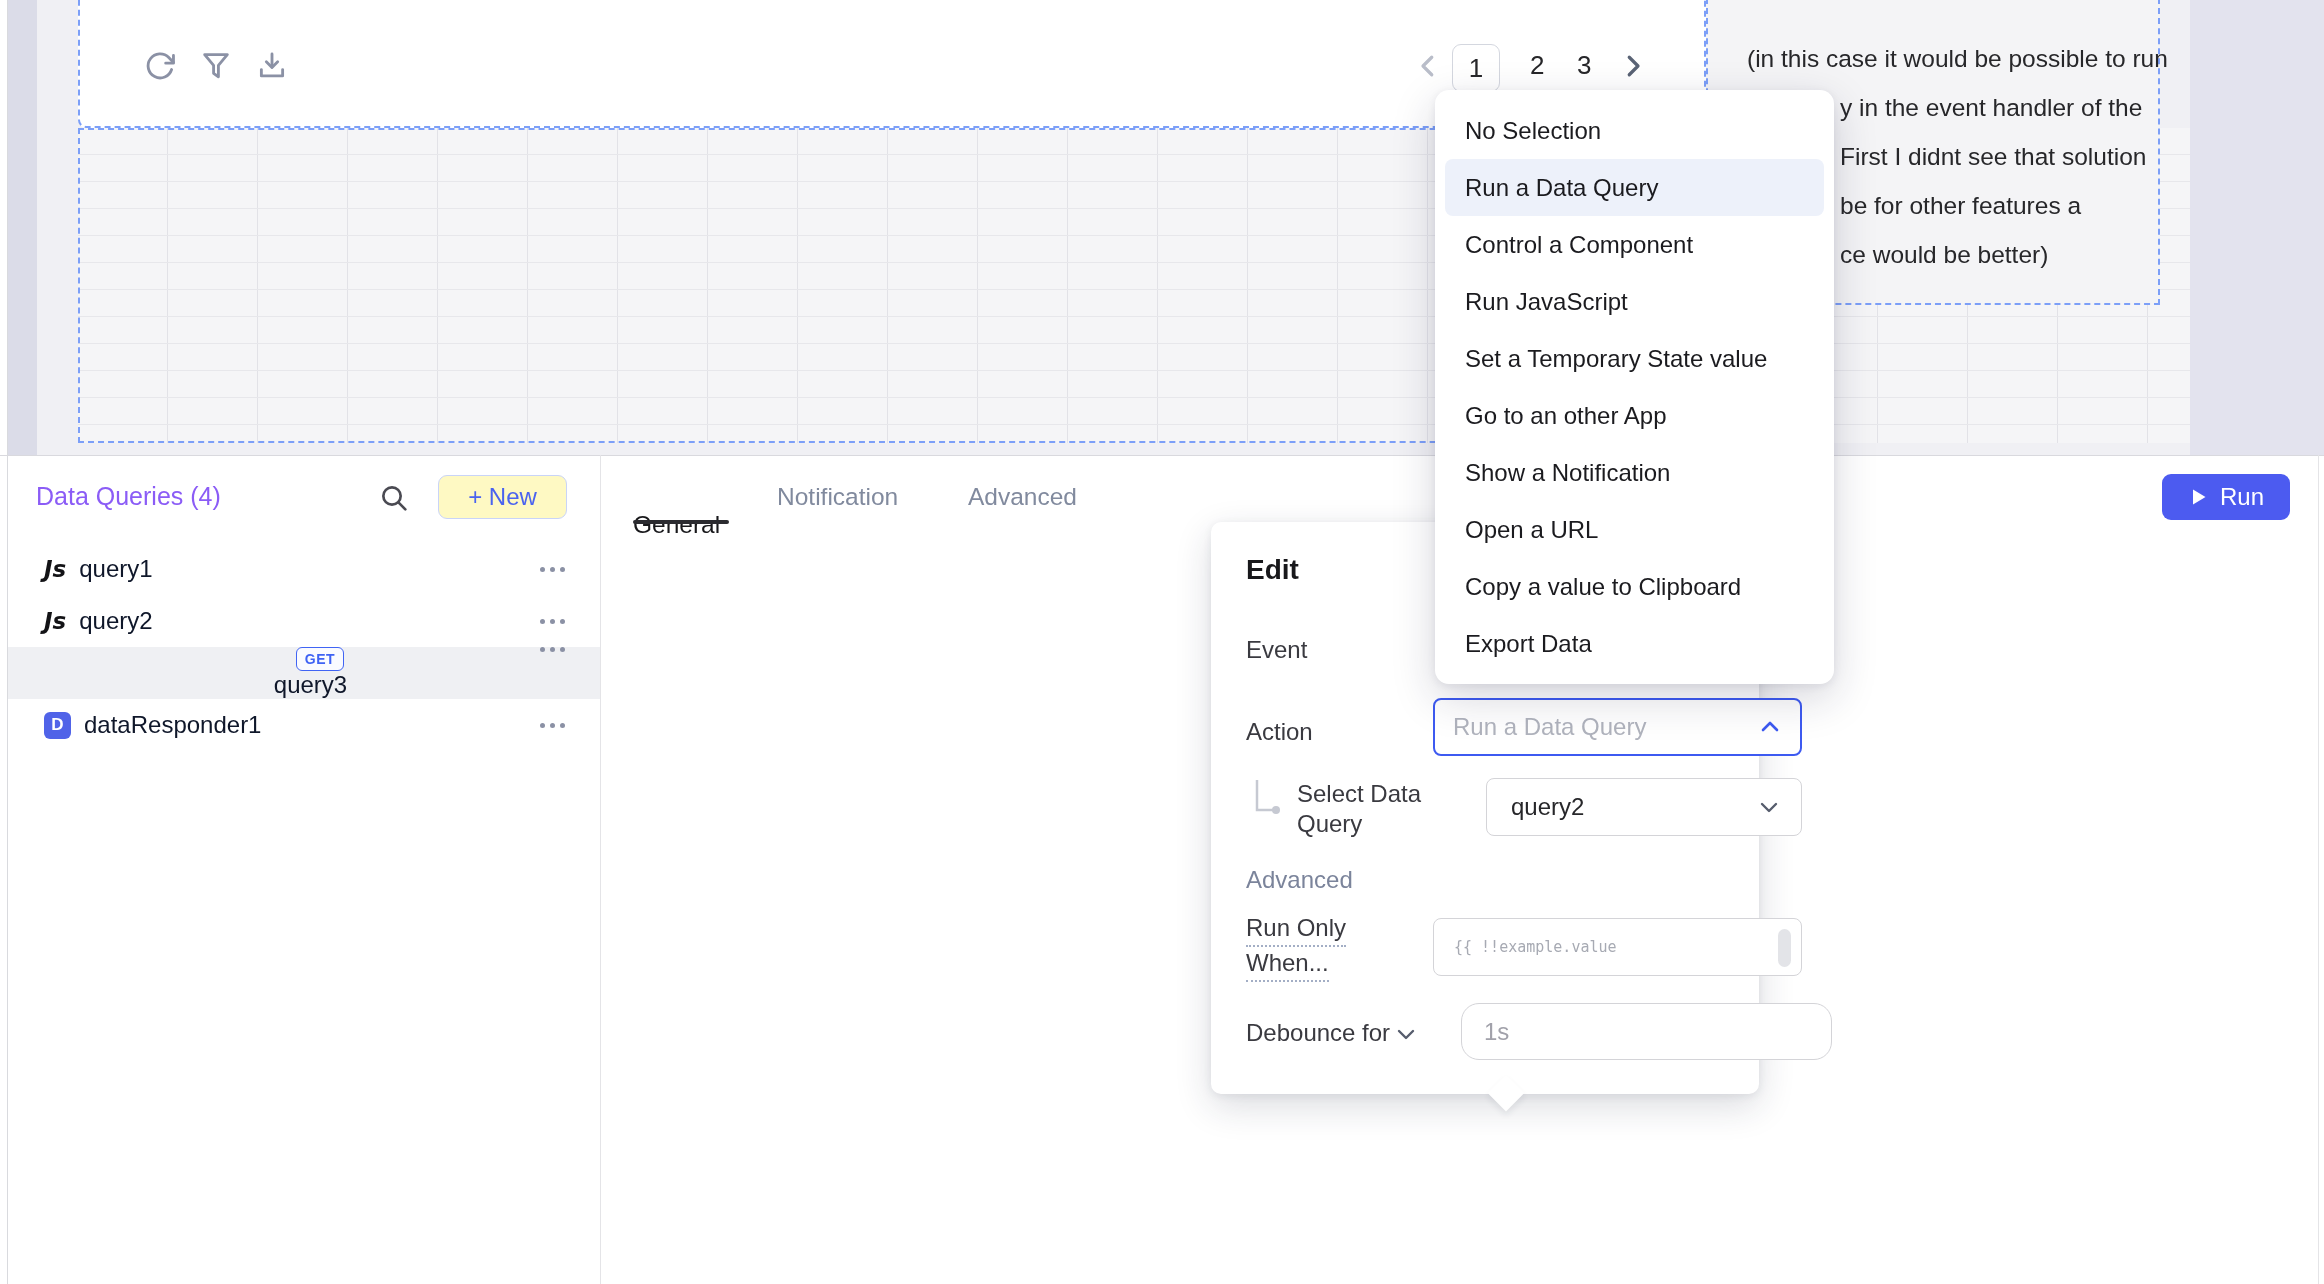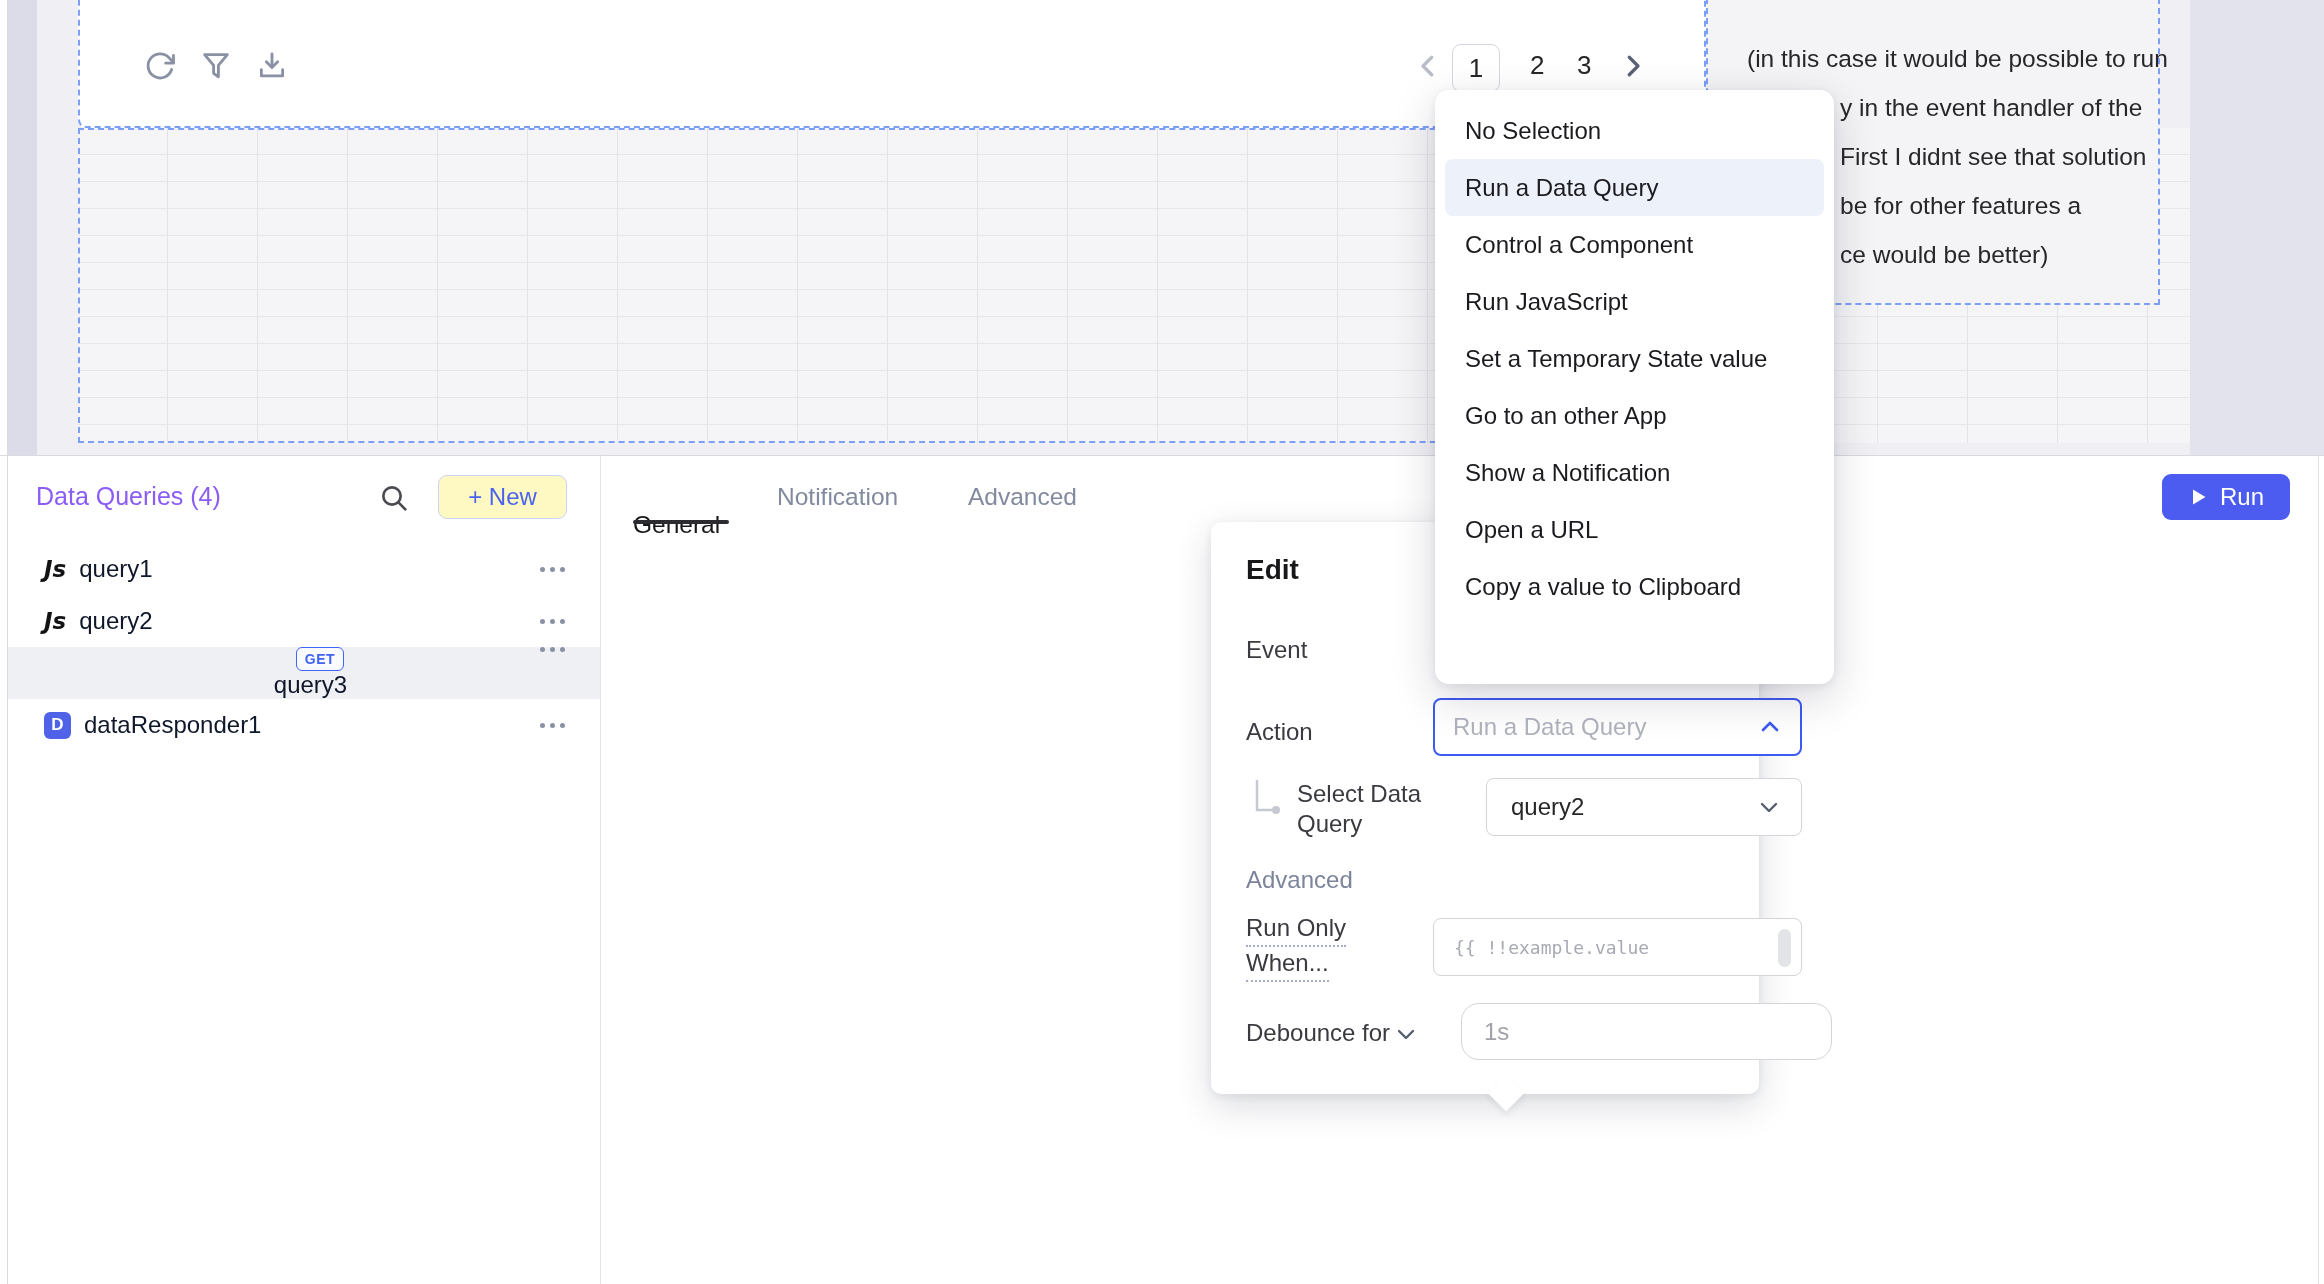--- a/index.html
+++ b/index.html
@@ -77,21 +77,21 @@
     box-shadow:3px 3px 6px rgba(30,35,60,.08);}
   .pop-title{position:absolute;left:35px;top:32px;font-size:28px;font-weight:600;color:#18181b;}
   .pop-label{position:absolute;font-size:24px;color:#3a3a40;white-space:nowrap;}
   .action-select{position:absolute;left:222px;top:176px;width:369px;height:58px;border:2px solid #3d5af1;border-radius:8px;
     box-sizing:border-box;display:flex;align-items:center;justify-content:space-between;padding:0 18px;background:#fff;}
   .ph-text{color:#b0b3bd;font-size:24px;white-space:nowrap;}
   .q2-select{position:absolute;left:275px;top:256px;width:316px;height:58px;border:1px solid #d4d4d8;border-radius:8px;
     box-sizing:border-box;display:flex;align-items:center;justify-content:space-between;padding:0 20px 0 24px;background:#fff;font-size:24px;color:#27272a;}
   .adv-label{position:absolute;left:35px;top:344px;font-size:24px;color:#7b849b;}
   .dotted{display:inline-block;border-bottom:2px dotted #a3aec5;padding-bottom:3px;}
-  .mono-ph{font-family:"DejaVu Sans Mono",monospace;font-size:18px;color:#a7aab3;white-space:nowrap;}
+  .mono-ph{font-family:"DejaVu Sans Mono",monospace;font-size:15px;color:#a7aab3;white-space:nowrap;}
   .scroll-pill{position:absolute;right:10px;top:10px;width:13px;height:38px;background:#e3e4e8;border-radius:7px;}
   .chev{stroke:#565d6d;stroke-width:2.4;fill:none;stroke-linecap:round;stroke-linejoin:round;}
 </style>
 </head>
 <body>
 
 <div class="abs canvas">
   <div class="abs canvas-bg"></div>
   <div class="abs lav-strip"></div>
   <div class="abs right-strip"></div>
@@ -139,20 +139,21 @@
 <div class="abs menu">
   <div class="menu-item">No Selection</div>
   <div class="menu-item hl">Run a Data Query</div>
   <div class="menu-item">Control a Component</div>
   <div class="menu-item">Run JavaScript</div>
   <div class="menu-item">Set a Temporary State value</div>
   <div class="menu-item">Go to an other App</div>
   <div class="menu-item">Show a Notification</div>
   <div class="menu-item">Open a URL</div>
   <div class="menu-item">Copy a value to Clipboard</div>
+  <div class="menu-item">Export Data</div>
 </div>
 
 <div class="abs panel"></div>
 <div class="abs sidebar-border"></div>
 <div class="abs panel-right-line"></div>
 <div class="abs edge-line"></div>
 
 <div class="abs pane-title" style="left:36px;top:482px;z-index:12;">Data Queries (4)</div>
 <svg class="abs" style="left:378px;top:482px;width:32px;height:32px;z-index:12;" viewBox="0 0 24 24">
   <circle cx="10.5" cy="10.5" r="6.5" fill="none" stroke="#4a4a52" stroke-width="2"></circle>

